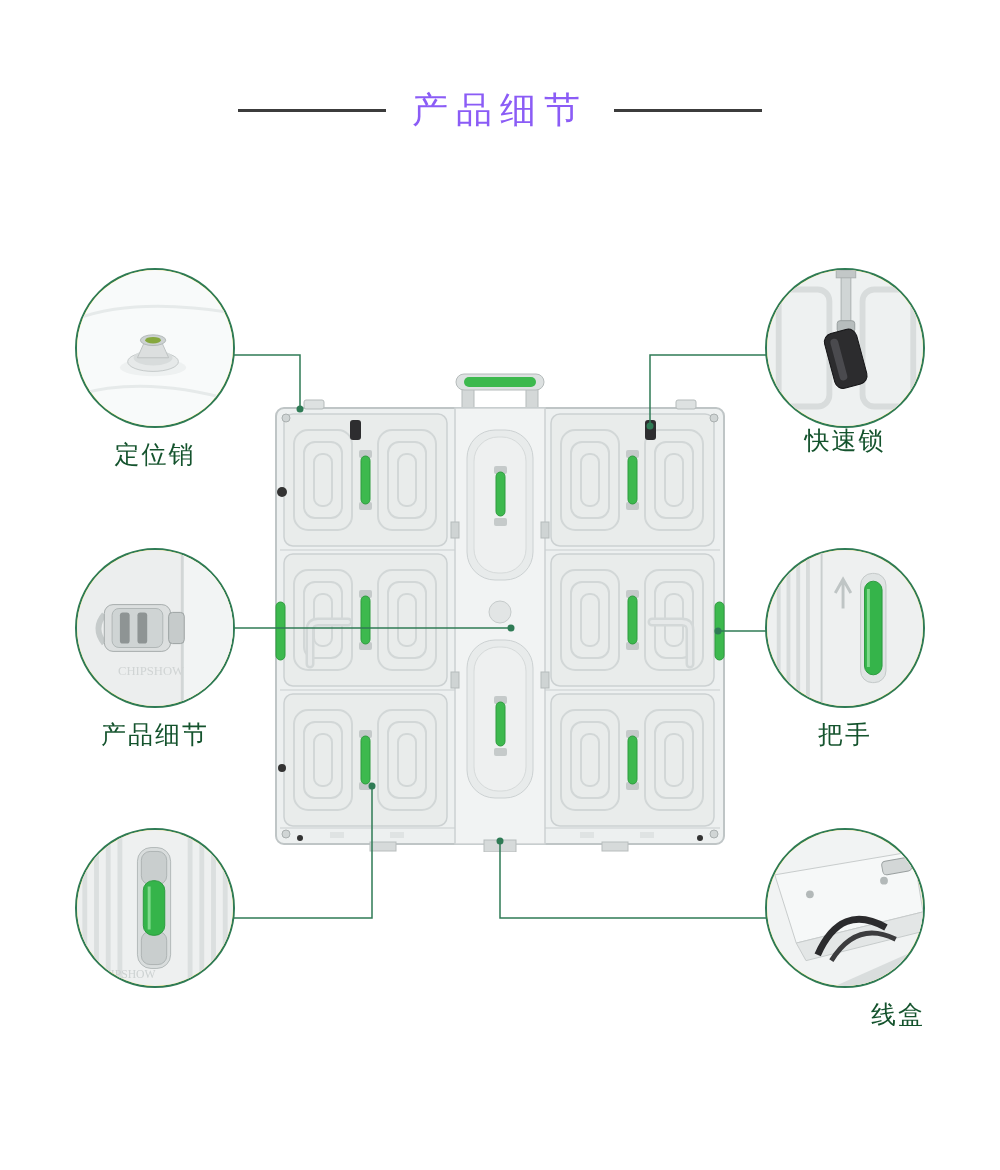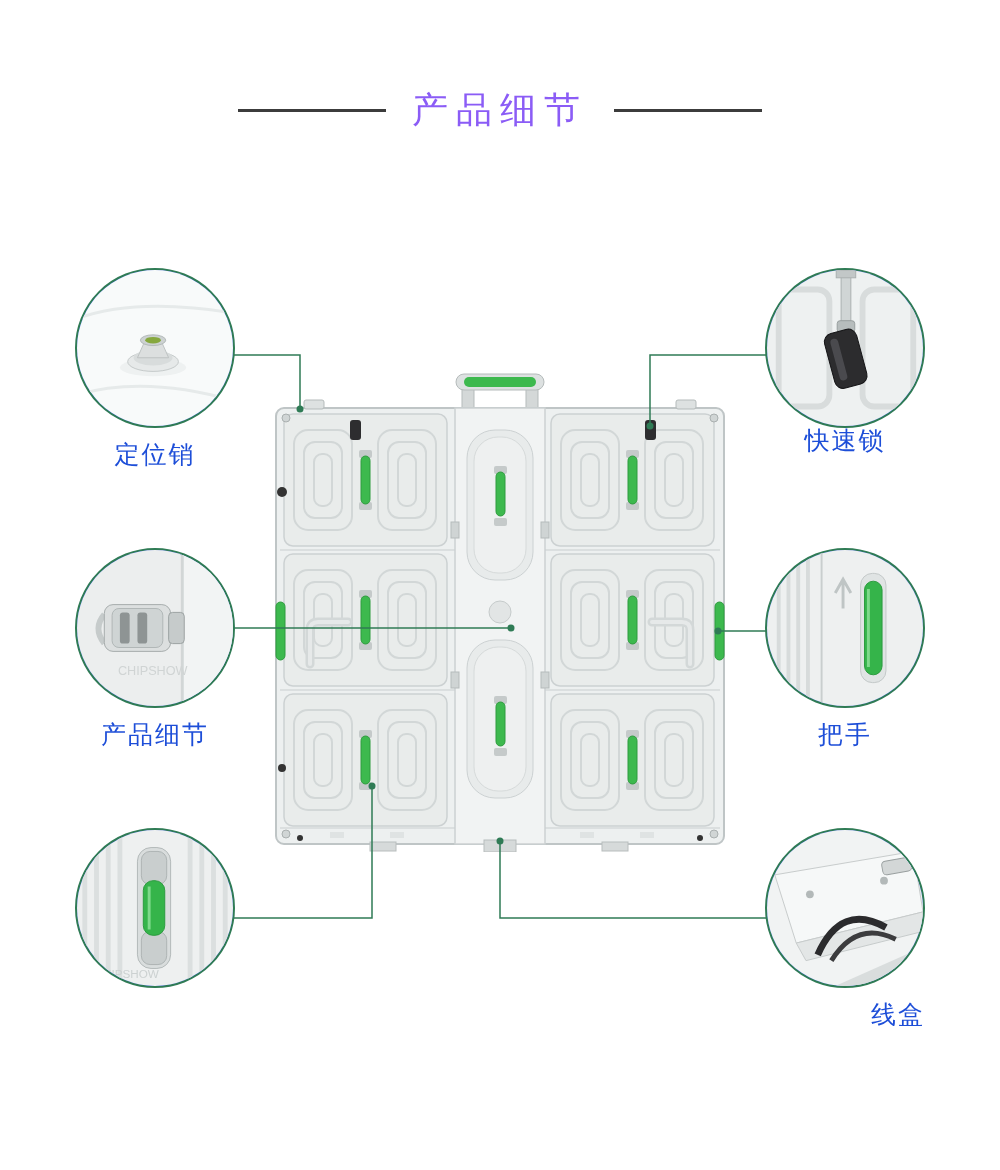--- a/index.html
+++ b/index.html
@@ -12,23 +12,23 @@
   .page-title { font-size:36px; color:#8b5cf6; letter-spacing:8px; font-weight:500; }
 
   
   .product-svg { position:absolute; left:270px; top:372px; width:460px; height:480px; }
 
   
   .overlay-svg { position:absolute; left:0; top:0; width:1000px; height:1170px; pointer-events:none; }
 
   
   .callout-circle { position:absolute; width:160px; height:160px; border-radius:50%;
-    border:2px solid #2f7b55; overflow:hidden; background:#1d4ed8; }
+    border:2px solid #2f7b55; overflow:hidden; background:#fde047;font-family:Liberation Serif, serif; }
   .callout-circle svg { display:block; width:156px; height:156px; }
-  .callout-label { position:absolute; width:160px; text-align:center; font-size:25px; color:#1d4ed8; letter-spacing:2px; }
+  .callout-label { position:absolute; width:160px; text-align:center; font-size:25px; color:#14532d; letter-spacing:2px; }
 
   .pos-tl { left:75px;  top:268px; }
   .pos-tr { left:765px; top:268px; }
   .pos-ml { left:75px;  top:548px; }
   .pos-mr { left:765px; top:548px; }
   .pos-bl { left:75px;  top:828px; }
   .pos-br { left:765px; top:828px; }
 
   .lab-tl { left:75px;  top:438px; }
   .lab-tr { left:765px; top:424px; }

